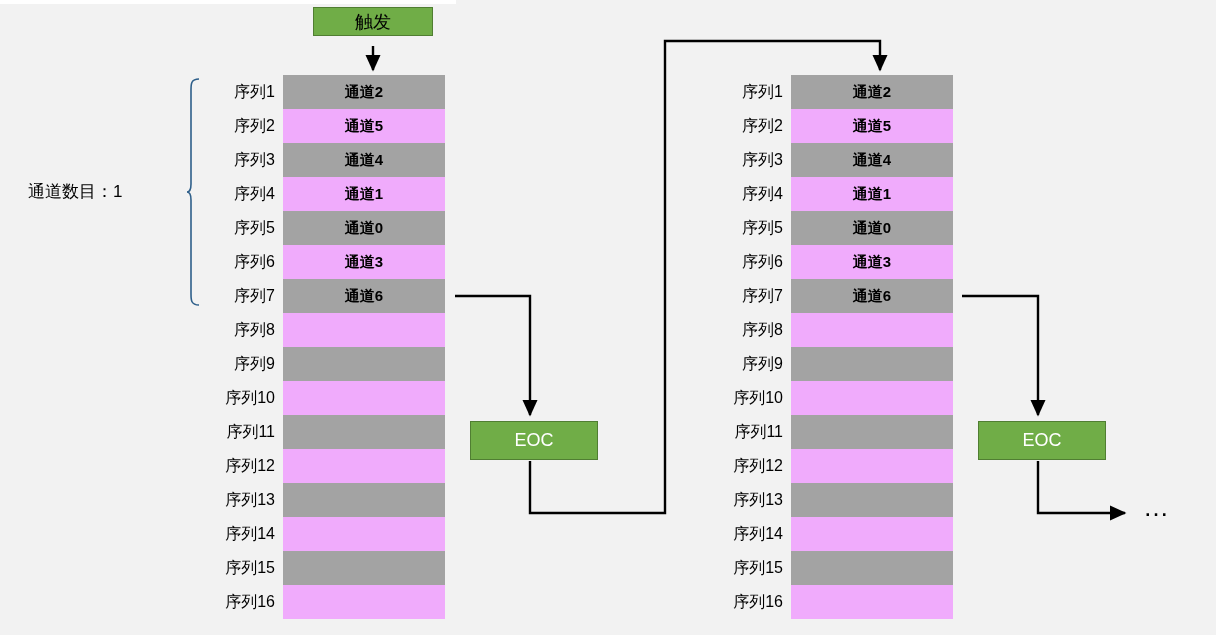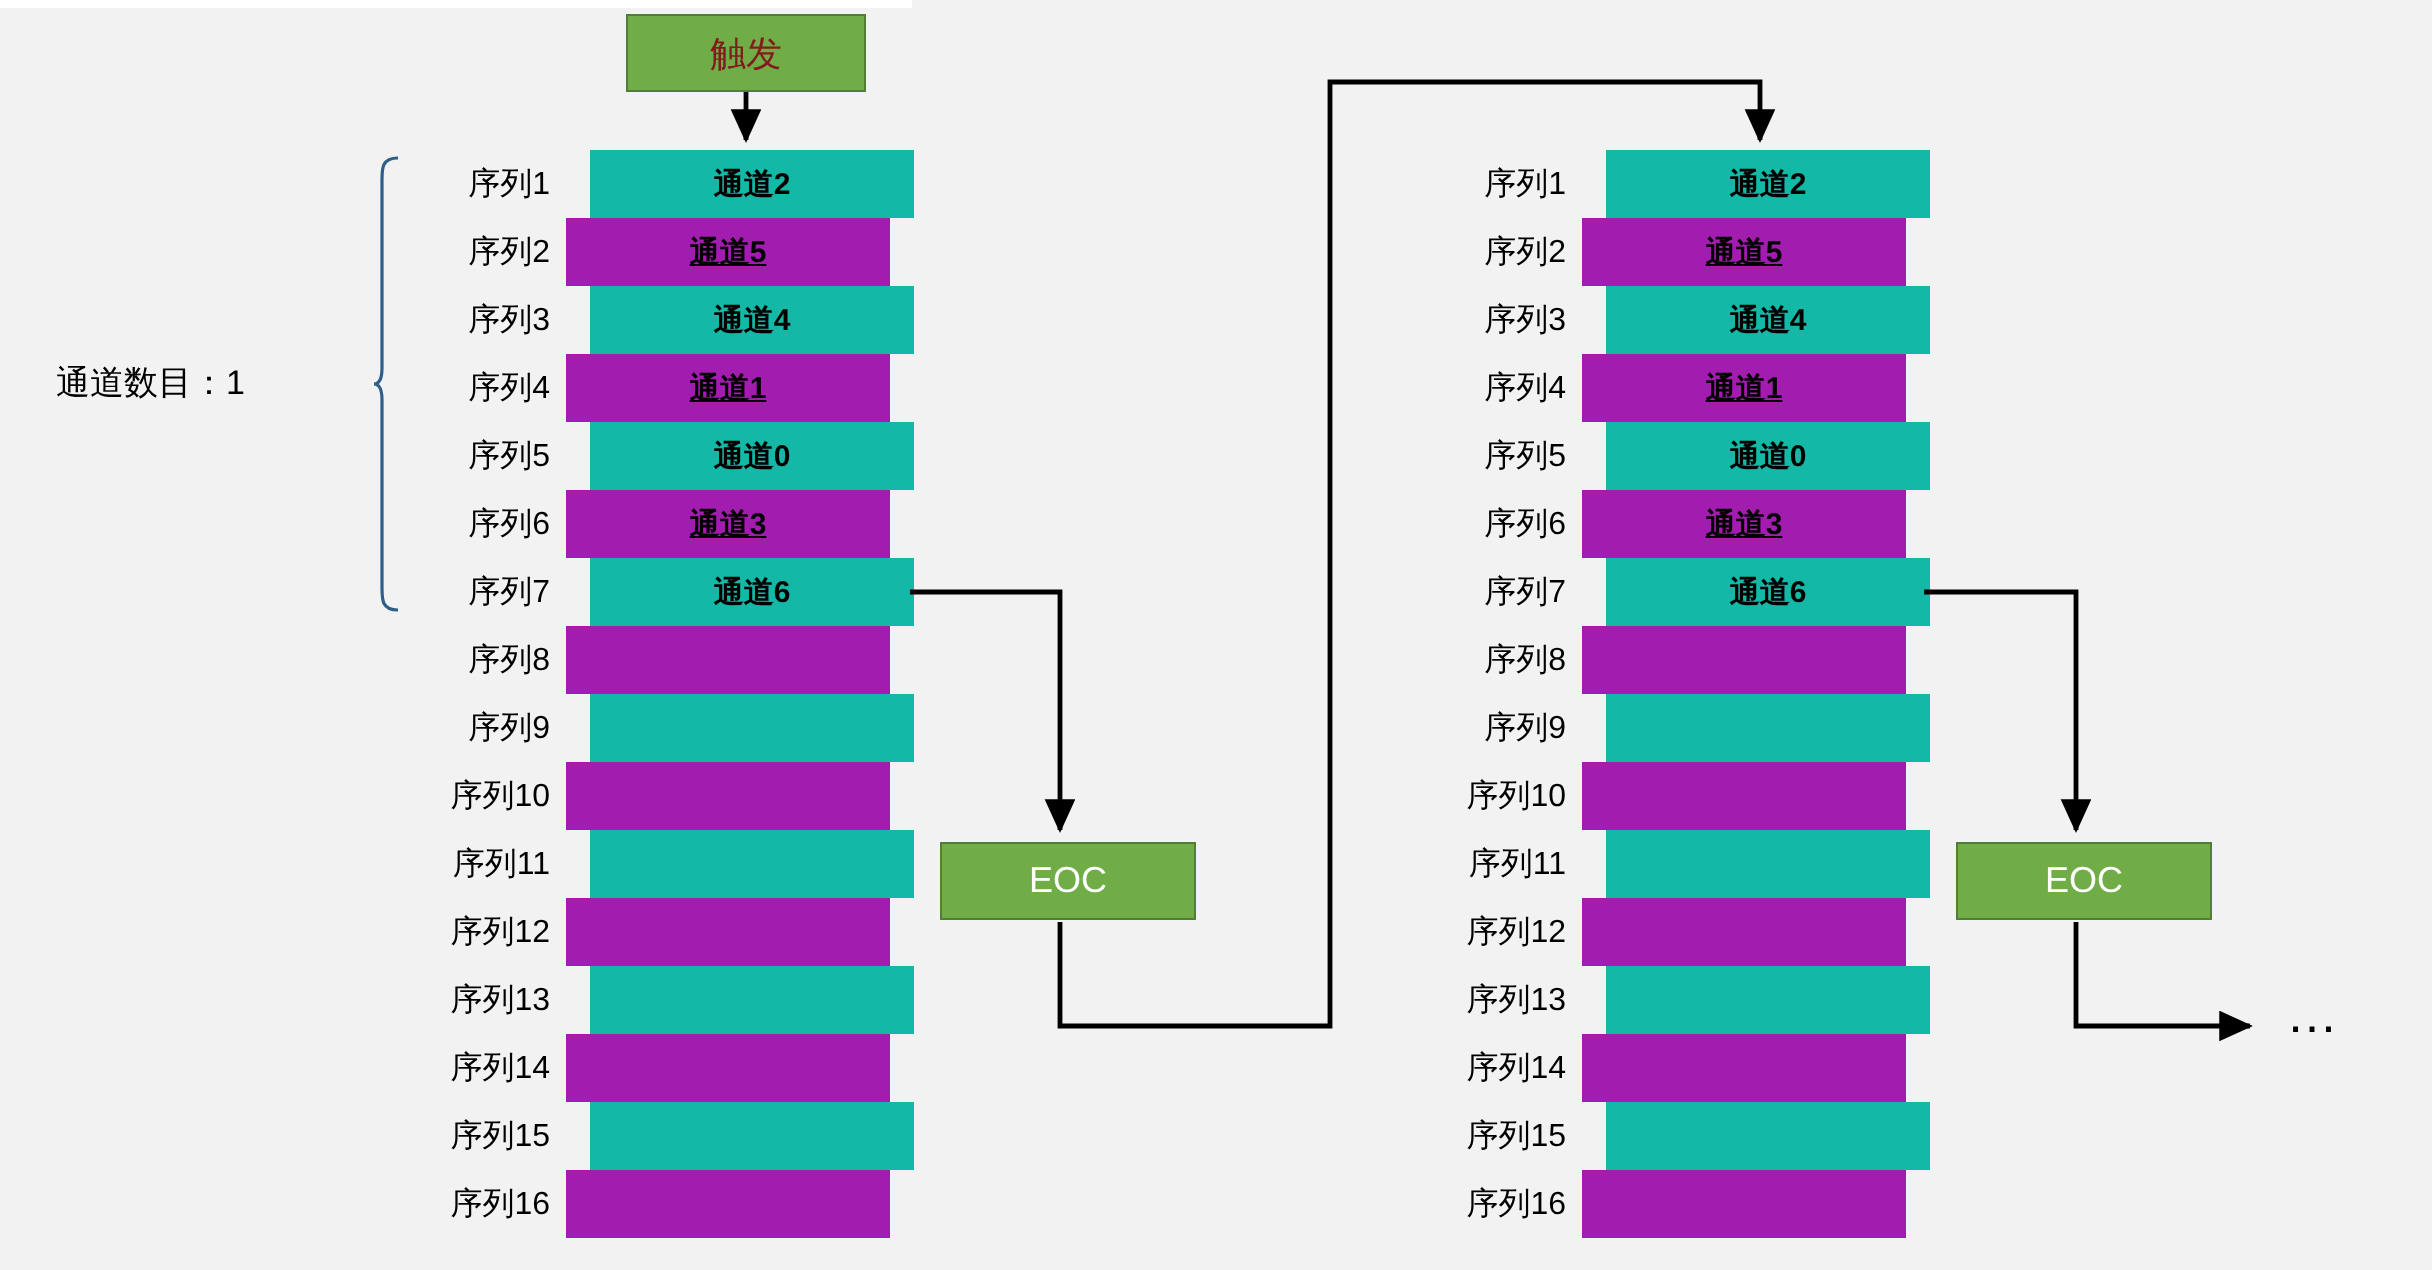--- a/index.html
+++ b/index.html
@@ -26,24 +26,24 @@
     left: 0; top: 0;
     width: 456px;
     height: 4px;
     background: #ffffff;
   }
   .trigger-box {
     position: absolute;
     left: 313px;
     top: 7px;
     width: 120px;
-    height: 39px;
+    height: 29px;
     background: #70ad47;
     border: 1px solid #507e32;
-    color: #7f1d1d;
+    color: #000000;
     font-size: 18px;
     display: flex;
     align-items: center;
     justify-content: center;
     box-sizing: border-box;
   }
   .eoc-box {
     position: absolute;
     width: 128px;
     height: 39px;
@@ -84,22 +84,22 @@
     width: 162px;
     height: 34px;
     box-sizing: border-box;
     display: flex;
     align-items: center;
     justify-content: center;
     font-size: 15px;
     font-weight: bold;
     color: #000000;
   }
-  .cell-dark { background: #14b8a6; margin-left: 12px; }
-  .cell-light { background: #a21caf; text-decoration: underline; }
+  .cell-dark { background: #a3a3a3; }
+  .cell-light { background: #f0abfc; }
 
   .chan-count {
     position: absolute;
     left: 28px;
     top: 180px;
     font-size: 17px;
     color: #000000;
     white-space: nowrap;
   }
   .brace {

